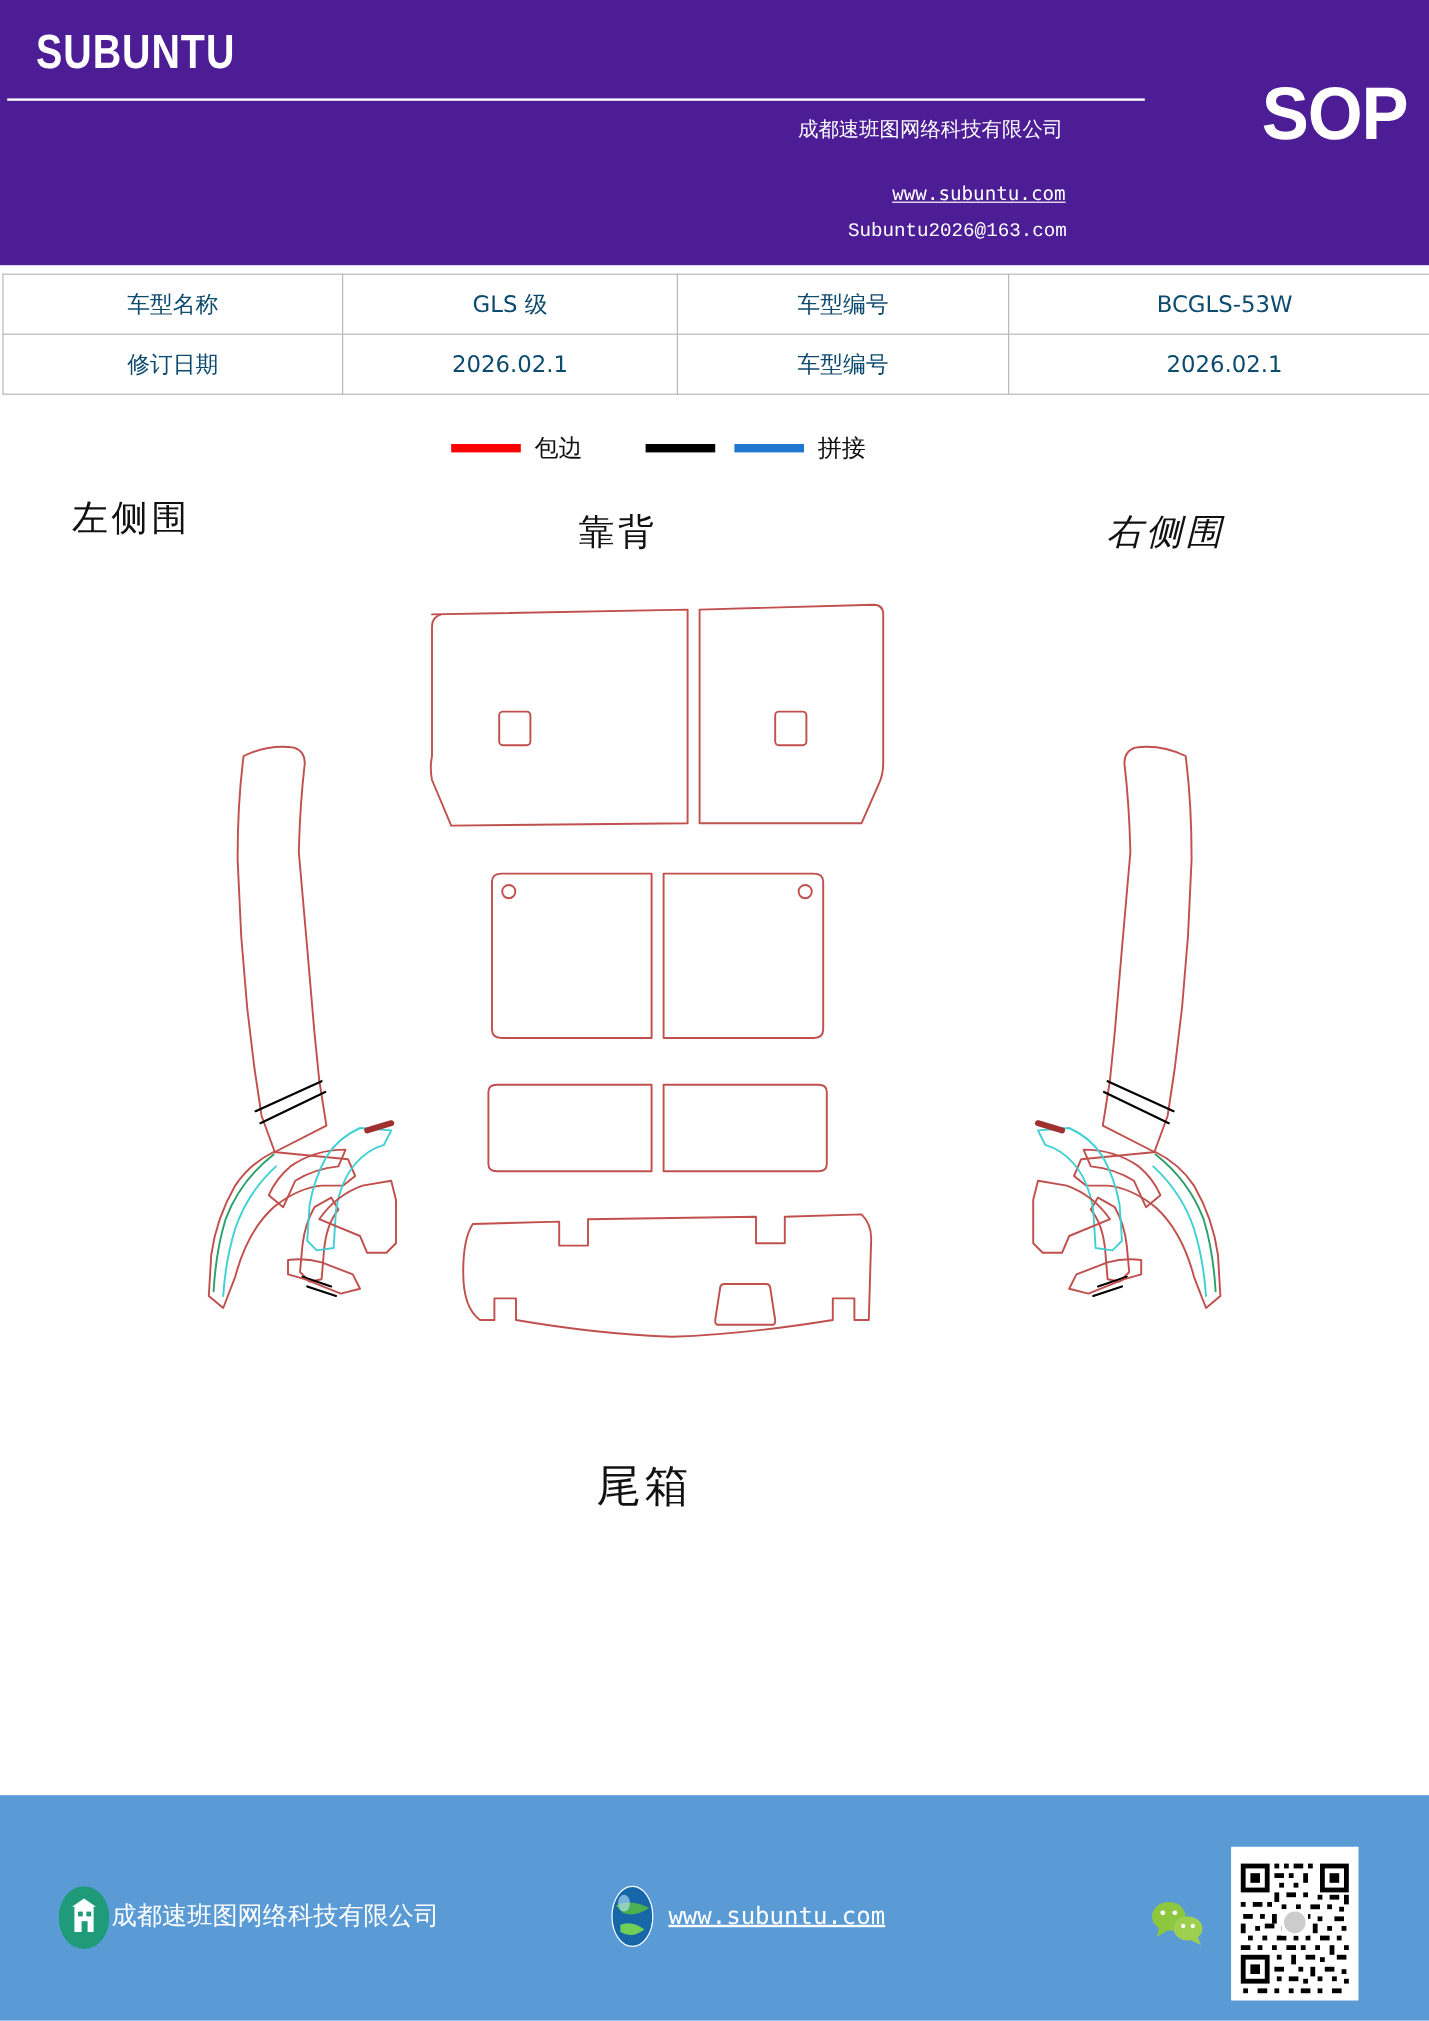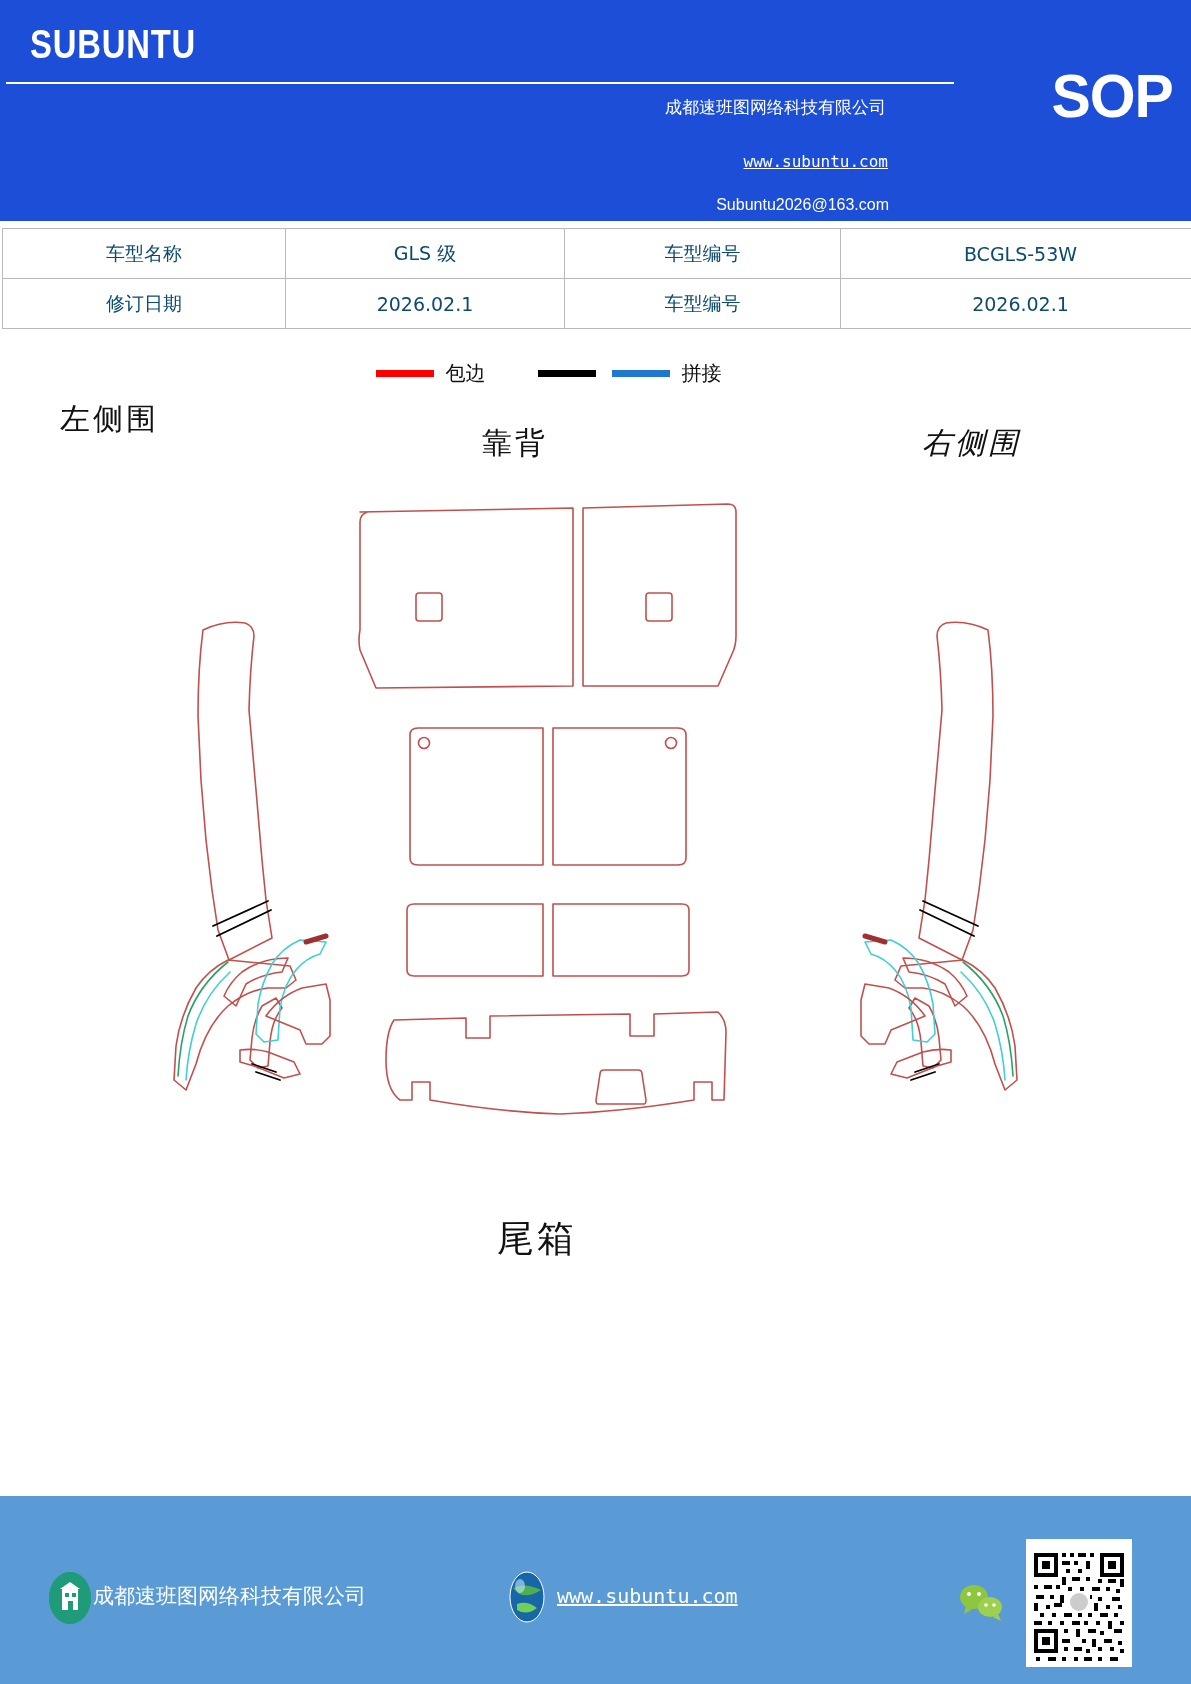--- a/index.html
+++ b/index.html
@@ -5,21 +5,21 @@
   html,body{margin:0;padding:0;}
   body{
     width:1191px;height:1684px;
     background:#ffffff;
     font-family:"Liberation Sans","DejaVu Sans",sans-serif;
     position:relative;overflow:hidden;
   }
   
   .header{
     position:absolute;left:0;top:0;width:1191px;height:221px;
-    background:#1d4ed8;
+    background:#4c1d95;
   }
   .brand{
     position:absolute;left:30px;top:22px;
     color:#ffffff;font-size:40px;font-weight:bold;
     font-family:"Liberation Sans",sans-serif;
     letter-spacing:1px;
     font-stretch:condensed;
     transform:scaleX(0.82);transform-origin:left center;
   }
   .hrule{
@@ -44,23 +44,23 @@
     color:#ffffff;font-size:17px;
     font-family:"DejaVu Sans","Liberation Sans",sans-serif;
   }
   .web-link{
     position:absolute;right:303px;top:152px;
     color:#ffffff;font-size:16px;
     font-family:"DejaVu Sans Mono","Liberation Mono",monospace;
     text-decoration:underline;
   }
   .email{
-    position:absolute;right:302px;top:196px;
+    position:absolute;right:302px;top:184px;
     color:#ffffff;font-size:16px;
-    font-family:Liberation Sans, sans-serif;
+    font-family:Liberation Mono, monospace;
   }
   
   .info-table{
     position:absolute;left:2px;top:228px;width:1186px;
     border-collapse:collapse;
     table-layout:fixed;
   }
   .info-table td{
     border:1px solid #b9b9b9;
     height:47px;
@@ -89,21 +89,21 @@
     font-size:20px;color:#111;margin-left:12px;margin-right:24px;
     font-family:"DejaVu Sans","Liberation Sans",sans-serif;
   }
   
   .sec-title{
     position:absolute;
     font-size:30px;color:#111;font-weight:500;
     letter-spacing:3px;
     font-family:"DejaVu Sans","Liberation Sans",sans-serif;
   }
-  #t-left{left:60px;top:399px;text-align:center;}
+  #t-left{left:60px;top:412px;text-align:center;}
   #t-back{left:482px;top:423px;}
   #t-right{left:922px;top:423px;font-style:italic;}
   #t-trunk{left:497px;top:1214px;font-size:37px;}
   
   .canvas{
     position:absolute;left:0;top:460px;width:1191px;height:760px;
   }
   
   .footer{
     position:absolute;left:0;bottom:0;width:1191px;height:188px;

